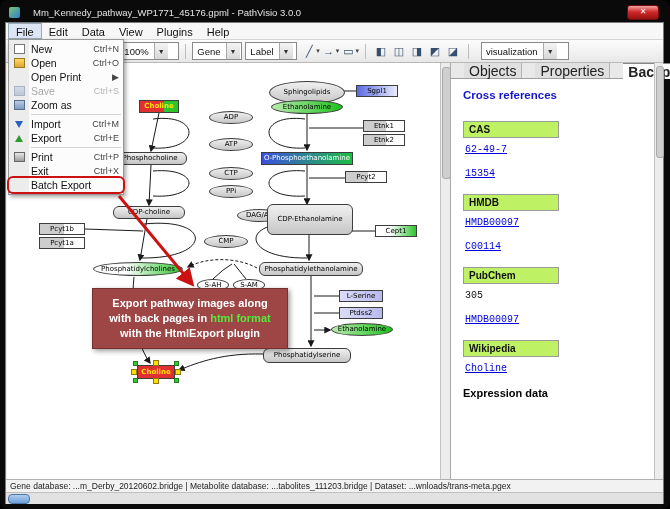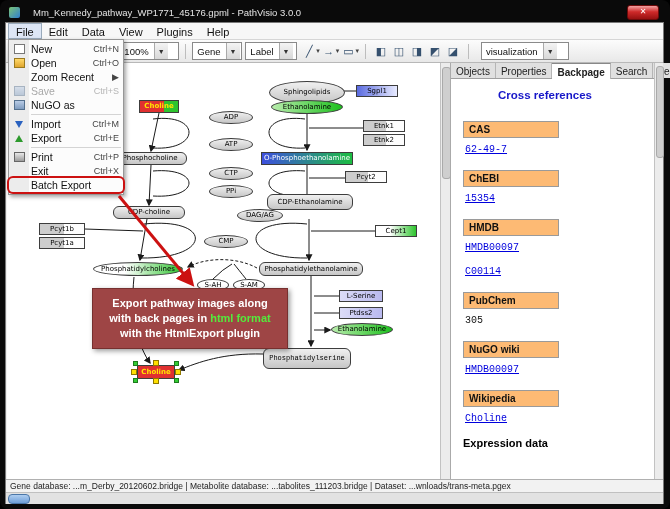--- a/index.html
+++ b/index.html
@@ -68,26 +68,26 @@
                   border-left:1px solid #c2c2c2;box-sizing:border-box;}
   #canvas-vthumb{position:absolute;left:1px;top:4px;width:7px;height:110px;background:#cfcfcf;border:1px solid #aaa;border-radius:3px;}
   #panel-vscroll{position:absolute;left:648px;top:40px;width:9px;height:416px;background:#ececec;border-left:1px solid #c2c2c2;box-sizing:border-box;}
   #panel-vthumb{position:absolute;left:1px;top:3px;width:6px;height:90px;background:#cfcfcf;border:1px solid #aaa;border-radius:3px;}
   #hscroll{position:absolute;left:0;top:469px;width:657px;height:12px;background:#e2e2e2;border-top:1px solid #c0c0c0;box-sizing:border-box;}
   #hthumb{position:absolute;left:2px;top:1px;width:20px;height:8px;border-radius:4px;
           background:linear-gradient(#aecdf0,#6f9fd8);border:1px solid #4a76a8;}
   
   #panel{position:absolute;left:444px;top:40px;width:204px;height:416px;background:#fff;border-left:1px solid #aaa;box-sizing:border-box;}
   #panel-tabs{display:flex;background:#e9e9e9;border-bottom:1px solid #9f9f9f;height:15px;}
-  .tab{font-size:10px;padding:1px 5px 0 5px;border-right:1px solid #b5b5b5;color:#222;background:#e0e0e0;display:flex;align-items:center;}
+  .tab{font-size:14px;padding:1px 5px 0 5px;border-right:1px solid #b5b5b5;color:#222;background:#e0e0e0;display:flex;align-items:center;margin-left:13px;}
   .tab.active{background:#fff;font-weight:bold;border-top:1px solid #888;margin-bottom:-1px;}
   #panel-body{padding:10px 8px 0 12px;overflow:hidden;height:385px;}
-  #xref-header{color:#1616c8;font-weight:bold;font-size:11.5px;margin-bottom:18px;margin-left:35px;}
+  #xref-header{color:#1616c8;font-weight:bold;font-size:11.5px;margin-bottom:18px;}
   .xref{margin-bottom:13px;}
-  .xref-h{display:inline-block;min-width:84px;background:#fdba74;border:1px solid #9a9a9a;
+  .xref-h{display:inline-block;min-width:84px;background:#bef264;border:1px solid #9a9a9a;
           font-size:10px;font-weight:bold;padding:2px 5px;color:#111;}
   .xref-v{display:block;margin:6px 0 0 2px;font-size:10px;font-family:Liberation Mono, monospace;}
   .xref-v.link{color:#0000dd;text-decoration:underline;}
   .xref-v.plain{color:#111;text-decoration:none;}
   #xref-footer{font-weight:bold;font-size:11px;color:#000;margin-top:4px;}
   
   #statusbar{position:absolute;left:0;top:456px;width:657px;height:13px;border-top:1px solid #b0b0b0;
              background:#f2f2f2;font-size:8.5px;color:#222;padding:1px 4px;box-sizing:border-box;
              white-space:nowrap;overflow:hidden;}
   
@@ -234,33 +234,33 @@
             <div class="n rect s-graywhite" style="left: 362px; top: 133px; width: 42px; height: 12px;">Etnk2</div>
             <div class="n ellipse s-gray" style="left: 208px; top: 110px; width: 44px; height: 13px;">ADP</div>
             <div class="n ellipse s-gray" style="left: 208px; top: 137px; width: 44px; height: 13px;">ATP</div>
             <div class="n round s-gray" style="left: 112px; top: 151px; width: 74px; height: 13px;">Phosphocholine</div>
             <div class="n rect s-bluegreen t-light" style="left: 260px; top: 151px; width: 92px; height: 13px;">O-Phosphoethanolamine</div>
             <div class="n ellipse s-gray" style="left: 208px; top: 166px; width: 44px; height: 13px;">CTP</div>
             <div class="n rect s-graywhite" style="left: 344px; top: 170px; width: 42px; height: 12px;">Pcyt2</div>
             <div class="n ellipse s-gray" style="left: 208px; top: 184px; width: 44px; height: 13px;">PPi</div>
             <div class="n round s-gray" style="left: 112px; top: 205px; width: 72px; height: 13px;">CDP-choline</div>
             <div class="n ellipse s-gray" style="left: 236px; top: 208px; width: 46px; height: 13px;">DAG/AG</div>
-            <div class="n round s-gray" style="left: 266px; top: 193px; width: 86px; height: 16px;">CDP-Ethanolamine</div>
+            <div class="n round s-gray" style="left: 266px; top: 203px; width: 86px; height: 31px;">CDP-Ethanolamine</div>
             <div class="n rect s-whitegreen" style="left: 374px; top: 224px; width: 42px; height: 12px;">Cept1</div>
             <div class="n rect s-graywhite" style="left: 38px; top: 222px; width: 46px; height: 12px;">Pcyt1b</div>
             <div class="n rect s-graywhite" style="left: 38px; top: 236px; width: 46px; height: 12px;">Pcyt1a</div>
             <div class="n ellipse s-gray" style="left: 203px; top: 234px; width: 44px; height: 13px;">CMP</div>
             <div class="n ellipse s-whitegreen" style="left: 92px; top: 261px; width: 90px; height: 14px;">Phosphatidylcholines</div>
             <div class="n round s-gray" style="left: 258px; top: 261px; width: 104px; height: 14px;">Phosphatidylethanolamine</div>
             <div class="n ellipse s-plain" style="left: 196px; top: 278px; width: 32px; height: 12px;">S-AH</div>
             <div class="n ellipse s-plain" style="left: 232px; top: 278px; width: 32px; height: 12px;">S-AM</div>
             <div class="n rect s-lavender" style="left: 338px; top: 289px; width: 44px; height: 12px;">L-Serine</div>
             <div class="n rect s-lavender" style="left: 338px; top: 306px; width: 44px; height: 12px;">Ptdss2</div>
             <div class="n ellipse s-green" style="left: 330px; top: 322px; width: 62px; height: 13px;">Ethanolamine</div>
-            <div class="n round s-gray" style="left: 262px; top: 347px; width: 88px; height: 21px; font-family: Liberation Mono, monospace;">Phosphatidylserine</div>
+            <div class="n round s-gray" style="left: 262px; top: 347px; width: 88px; height: 15px;">Phosphatidylserine</div>
             <div class="n rect s-red t-yellow" style="left: 136px; top: 364px; width: 38px; height: 14px;">Choline<i class="hd hd-nw corner"></i><i class="hd hd-n"></i><i class="hd hd-ne corner"></i><i class="hd hd-e"></i><i class="hd hd-se corner"></i><i class="hd hd-s"></i><i class="hd hd-sw corner"></i><i class="hd hd-w"></i></div>
           </div>
       </div>
     </div>
 
     <div id="canvas-vscroll">
       <div id="canvas-vthumb"></div>
     </div>
 
     <div id="panel">
@@ -268,25 +268,25 @@
           <div class="tab">Objects</div>
           <div class="tab">Properties</div>
           <div class="tab active">Backpage</div>
           <div class="tab">Search</div>
           <div class="tab">Legend</div>
         </div>
       <div id="panel-body">
         <div id="xref-header">Cross references</div>
         <div id="xref-list">
             <div class="xref"><div class="xref-h">CAS</div><a class="xref-v link" href="#">62-49-7</a></div>
-            <div class="xref"><div class="xref-h">ChEBI</div><a class="xref-v link" href="#">15354</a></div>
+            <div class="xref"><a class="xref-v link" href="#">15354</a></div>
             <div class="xref"><div class="xref-h">HMDB</div><a class="xref-v link" href="#">HMDB00097</a></div>
             <div class="xref"><a class="xref-v link" href="#">C00114</a></div>
             <div class="xref"><div class="xref-h">PubChem</div><div class="xref-v plain">305</div></div>
-            <div class="xref"><div class="xref-h">NuGO wiki</div><a class="xref-v link" href="#">HMDB00097</a></div>
+            <div class="xref"><a class="xref-v link" href="#">HMDB00097</a></div>
             <div class="xref"><div class="xref-h">Wikipedia</div><a class="xref-v link" href="#">Choline</a></div>
           </div>
         <div id="xref-footer">Expression data</div>
       </div>
     </div>
 
     <div id="panel-vscroll">
       <div id="panel-vthumb"></div>
     </div>
 
@@ -308,35 +308,35 @@
         </div>
         <div class="mitem">
           <span class="mi-ic">
             <i class="ic ic-open-folder"></i>
           </span>
           <span class="mi-lb">Open</span>
           <span class="mi-sc">Ctrl+O</span>
         </div>
         <div class="mitem">
           <span class="mi-ic"></span>
-          <span class="mi-lb">Zoom Recent</span>
+          <span class="mi-lb">Open Print</span>
           <span class="mi-sc">▶</span>
         </div>
         <div class="mitem disabled">
           <span class="mi-ic">
             <i class="ic ic-save"></i>
           </span>
           <span class="mi-lb">Save</span>
           <span class="mi-sc">Ctrl+S</span>
         </div>
         <div class="mitem">
           <span class="mi-ic">
             <i class="ic ic-save-as"></i>
           </span>
-          <span class="mi-lb">NuGO as</span>
+          <span class="mi-lb">Zoom as</span>
           <span class="mi-sc"></span>
         </div>
         <div class="msep"></div>
         <div class="mitem">
           <span class="mi-ic">
             <i class="ic ic-import"></i>
           </span>
           <span class="mi-lb">Import</span>
           <span class="mi-sc">Ctrl+M</span>
         </div>

